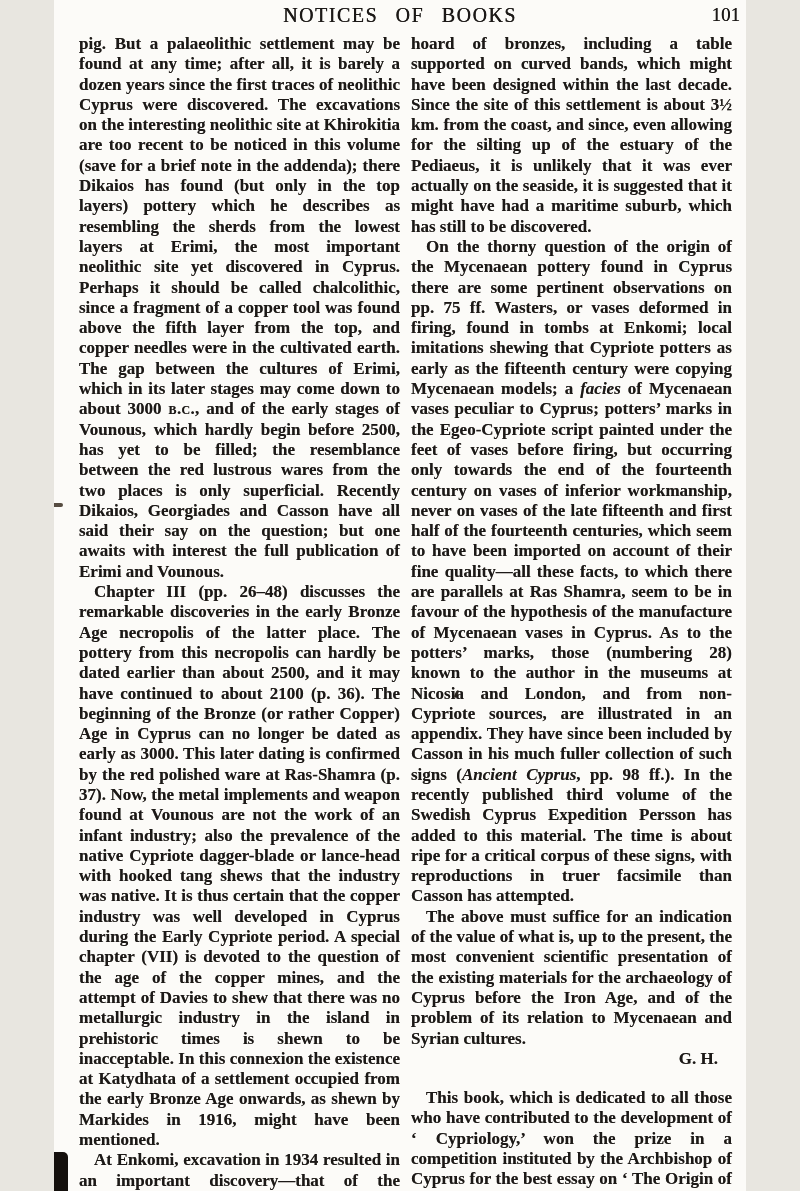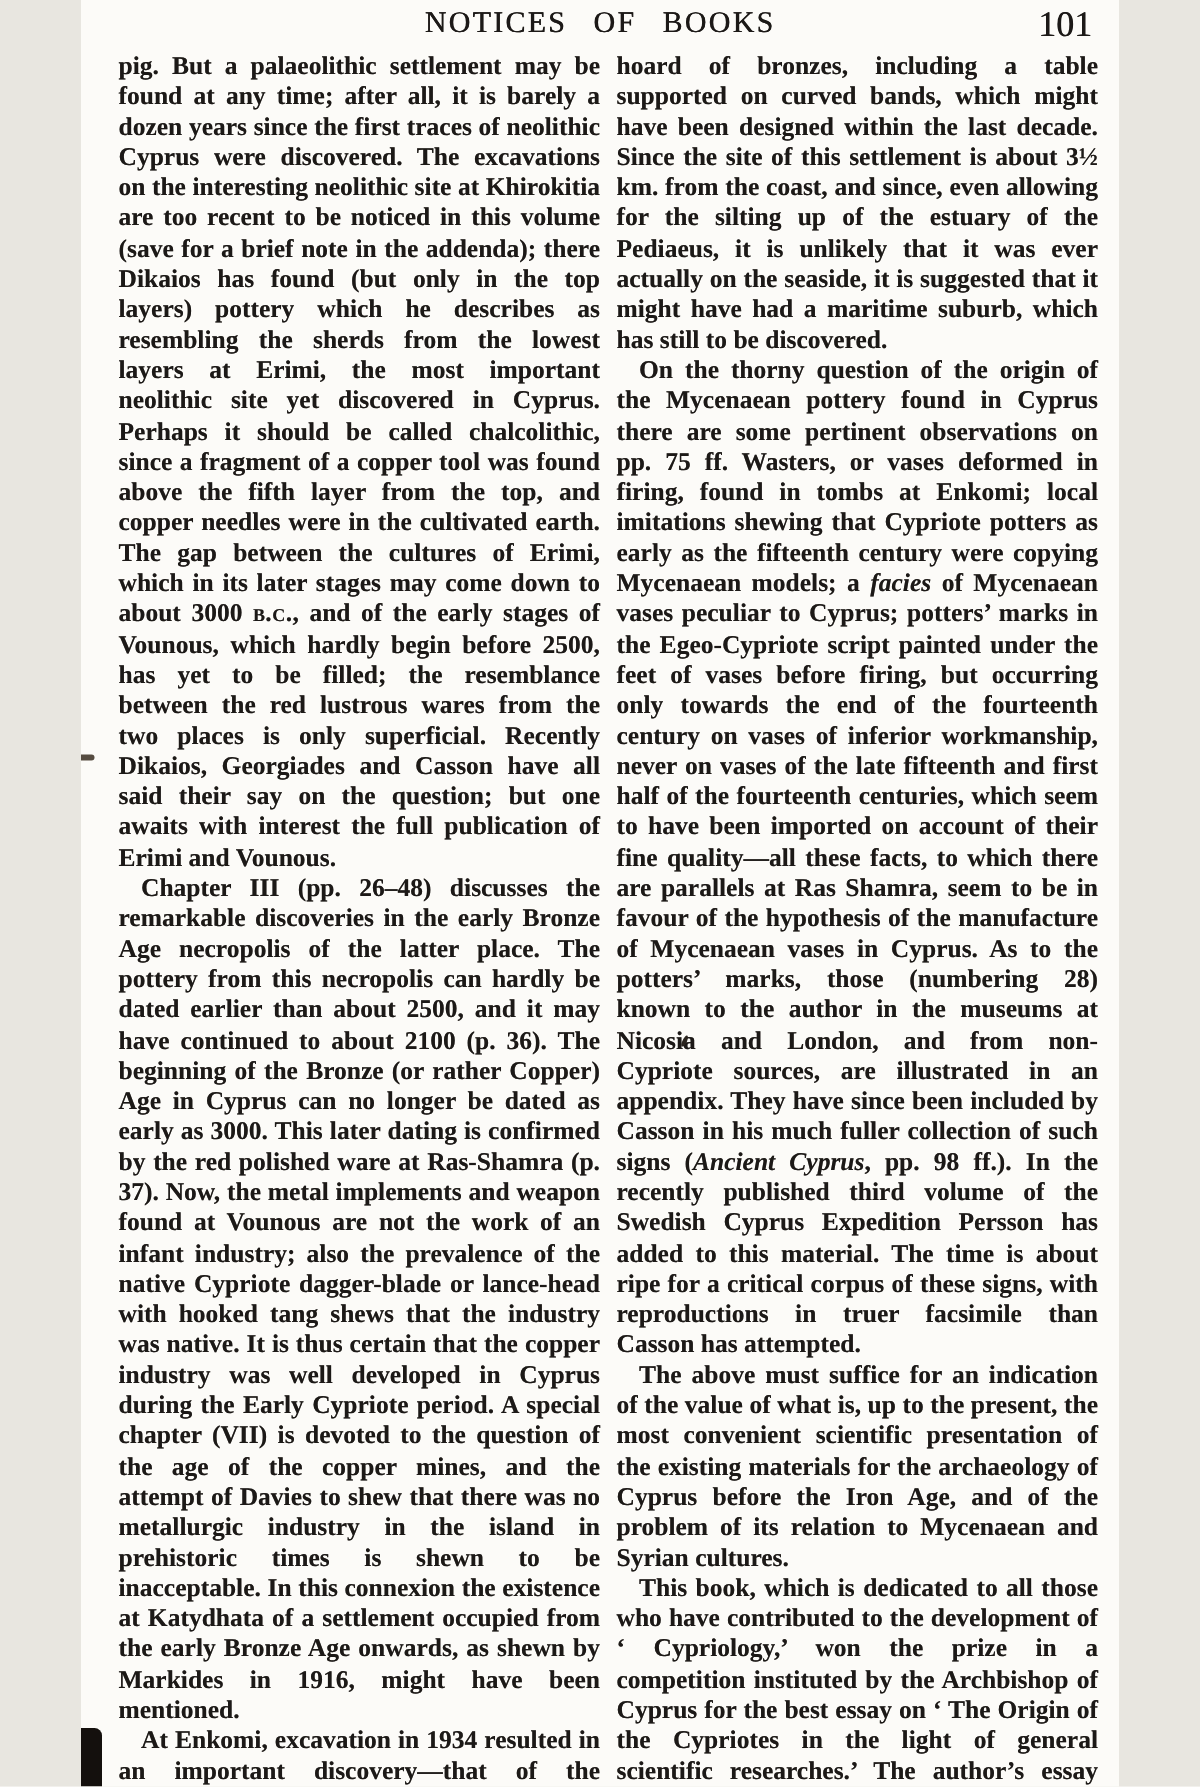--- a/index.html
+++ b/index.html
@@ -25,22 +25,22 @@
   .running-title{
     display:block;
     text-align:center;
     font-size:20px;
     letter-spacing:1.5px;
     word-spacing:11px;
     text-shadow:.3px 0 0 currentColor;
   }
   .page-number{
     position:absolute;
-    top:4px;right:18px;
-    font-size:24px;
+    top:4px;right:6px;
+    font-size:19px;
     text-shadow:.3px 0 0 currentColor;
   }
   main{
     display:flex;
     gap:11px;
     padding:3px 14px 0 25px;
   }
   .col{
     flex:1 1 0;
     font-size:17px;
@@ -101,20 +101,21 @@
   <main>
     <div class="col">
         <p class="para body"><span>pig.  But a palaeolithic settlement may be found at any time; after all, it is barely a dozen years since the first traces of neolithic Cyprus were discovered.  The excavations on the interesting neolithic site at Khirokitia are too recent to be noticed in this volume (save for a brief note in the addenda); there Dikaios has found (but only in the top layers) pottery which he describes as resembling the sherds from the lowest layers at Erimi, the most important neolithic site yet discovered in Cyprus.  Perhaps it should be called chalcolithic, since a fragment of a copper tool was found above the fifth layer from the top, and copper needles were in the cultivated earth.  The gap between the cultures of Erimi, which in its later stages may come down to about 3000 </span><span class="sc">b.c.</span><span>, and of the early stages of Vounous, which hardly begin before 2500, has yet to be filled; the resemblance between the red lustrous wares from the two places is only superficial.  Recently Dikaios, Georgiades and Casson have all said their say on the question; but one awaits with interest the full publication of Erimi and Vounous.</span></p>
         <p class="para body indent"><span>Chapter III (pp. 26–48) discusses the remarkable discoveries in the early Bronze Age necropolis of the latter place.  The pottery from this necropolis can hardly be dated earlier than about 2500, and it may have continued to about 2100 (p. 36).  The beginning of the Bronze (or rather Copper) Age in Cyprus can no longer be dated as early as 3000.  This later dating is confirmed by the red polished ware at Ras-Shamra (p. 37).  Now, the metal implements and weapon found at Vounous are not the work of an infant industry; also the prevalence of the native Cypriote dagger-blade or lance-head with hooked tang shews that the industry was native.  It is thus certain that the copper industry was well developed in Cyprus during the Early Cypriote period.  A special chapter (VII) is devoted to the question of the age of the copper mines, and the attempt of Davies to shew that there was no metallurgic industry in the island in prehistoric times is shewn to be inacceptable.  In this connexion the existence at Katydhata of a settlement occupied from the early Bronze Age onwards, as shewn by Markides in 1916, might have been mentioned.</span></p>
         <p class="para body indent"><span>At Enkomi, excavation in 1934 resulted in an important discovery—that of the settlement (going back to the beginning of the second, if not to the third millennium) which was served by the well-known necropolis, and which was deserted after the Bronze Age, and superseded by Salamis.  The most remarkable find was a</span></p>
       </div>
     <div class="col">
         <p class="para body"><span>hoard of bronzes, including a table supported on curved bands, which might have been designed within the last decade.  Since the site of this settlement is about 3½ km. from the coast, and since, even allowing for the silting up of the estuary of the Pediaeus, it is unlikely that it was ever actually on the seaside, it is suggested that it might have had a maritime suburb, which has still to be discovered.</span></p>
         <p class="para body indent"><span>On the thorny question of the origin of the Mycenaean pottery found in Cyprus there are some pertinent observations on pp. 75 ff.  Wasters, or vases deformed in firing, found in tombs at Enkomi; local imitations shewing that Cypriote potters as early as the fifteenth century were copying Mycenaean models; a </span><span class="i">facies</span><span> of Mycenaean vases peculiar to Cyprus; potters’ marks in the Egeo-Cypriote script painted under the feet of vases before firing, but occurring only towards the end of the fourteenth century on vases of inferior workmanship, never on vases of the late fifteenth and first half of the fourteenth centuries, which seem to have been imported on account of their fine quality—all these facts, to which there are parallels at Ras Shamra, seem to be in favour of the hypothesis of the manufacture of Mycenaean vases in Cyprus.  As to the potters’ marks, those (numbering 28) known to the author in the museums at Nicosia and London, and from non-Cypriote sources, are illustrated in an appendix.  They have since been included by Casson in his much fuller collection of such signs (</span><span class="i">Ancient Cyprus</span><span>, pp. 98 ff.).  In the recently published third volume of the Swedish Cyprus Expedition Persson has added to this material.  The time is about ripe for a critical corpus of these signs, with reproductions in truer facsimile than Casson has attempted.</span></p>
         <p class="para body indent"><span>The above must suffice for an indication of the value of what is, up to the present, the most convenient scientific presentation of the existing materials for the archaeology of Cyprus before the Iron Age, and of the problem of its relation to Mycenaean and Syrian cultures.</span></p>
+        <p class="para signature"><span>G. H.</span></p>
         <p class="para body indent"><span>This book, which is dedicated to all those who have contributed to the development of ‘ Cypriology,’ won the prize in a competition instituted by the Archbishop of Cyprus for the best essay on ‘ The Origin of the Cypriotes in the light of general scientific researches.’  The author’s essay seems to have been the only one submitted, but it was deemed worthy of the first prize by</span></p>
       </div>
   </main>
 
   <div class="edge-mark"></div>
   <div class="ink-speck"></div>
   <div class="corner-mark"></div>
 
 </div>
 

